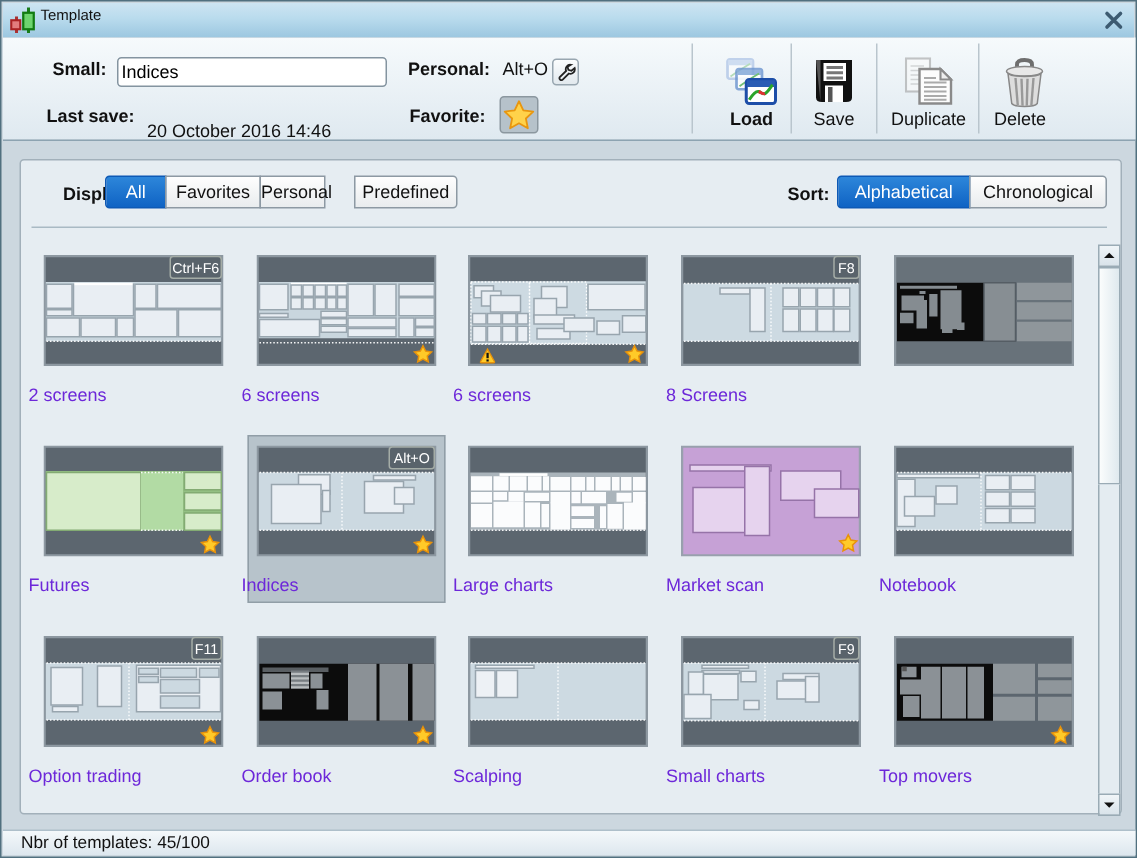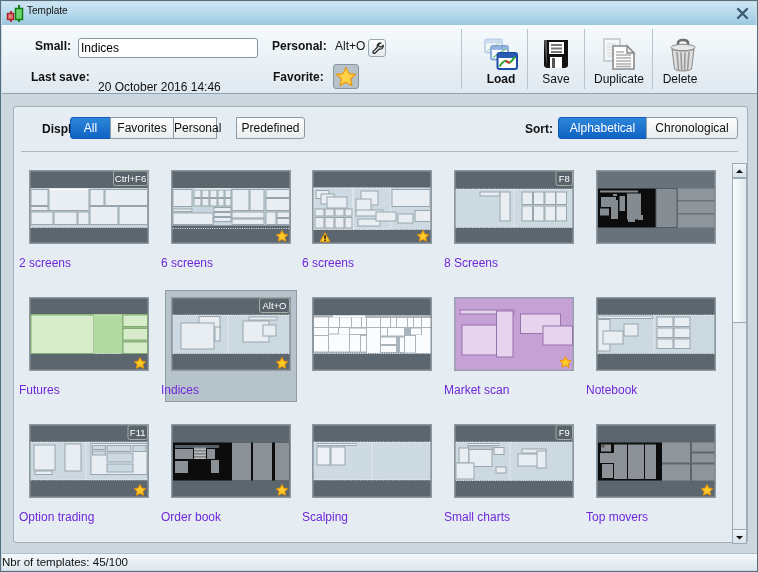--- a/index.html
+++ b/index.html
@@ -20,21 +20,21 @@
 #filtersep{position:absolute;left:20px;top:150px;width:717px;height:1px;background:#a9bac4;}
 .segbtn{position:absolute;top:116px;height:22px;box-sizing:border-box;border:1px solid #8d99a3;background:linear-gradient(#fefefe,#e9ecee);font-size:12px;color:#111;text-align:center;line-height:20px;}
 .segsel{background:linear-gradient(#2d86da,#0f63c4);color:#fff;border-color:#0d59b5;}
 .thumb{position:absolute;width:120px;height:74px;}
 .tlabel{position:absolute;width:140px;text-align:left;font-size:12px;color:#6d28d9;}
 #selbox{position:absolute;left:164px;top:289px;width:132px;height:112px;background:#b7c3cb;border:1px solid #919ea7;box-sizing:border-box;}
 #sbar{position:absolute;left:731px;top:162px;width:15px;height:380px;}
 .sbtn{position:absolute;left:0;width:15px;height:15px;background:linear-gradient(#f0f5f8,#d9e3ea);border:1px solid #9aabb5;box-sizing:border-box;}
 #sthumb{position:absolute;left:0;top:15px;width:15px;height:145px;background:linear-gradient(90deg,#fbfdfd,#dfe9ee);border:1px solid #9aabb5;box-sizing:border-box;}
 #strack{position:absolute;left:0;top:160px;width:15px;height:206px;background:#e4ecf1;border-left:1px solid #9aabb5;border-right:1px solid #9aabb5;box-sizing:border-box;}
-#statusbar{position:absolute;left:1px;bottom:1px;width:756px;height:17px;background:linear-gradient(#f4f8fa,#dde7ee);border-top:1px solid #aebfca;font-size:11.5px;color:#111;line-height:17px;padding-left:0;box-sizing:border-box;}
+#statusbar{position:absolute;left:1px;bottom:1px;width:756px;height:17px;background:linear-gradient(#f4f8fa,#dde7ee);border-top:1px solid #aebfca;font-size:11.5px;color:#111;line-height:17px;padding-left:12px;box-sizing:border-box;}
 </style>
 </head>
 <body>
 <div id="dlg">
   <div id="titlebar">
     <svg width="30" height="23" style="position:absolute;left:2px;top:0">
       <line x1="7" y1="9" x2="7" y2="20" stroke="#a33" stroke-width="2"></line>
       <rect x="3.5" y="11.5" width="6" height="6" fill="#e27d7d" stroke="#a22" stroke-width="1.4"></rect>
       <line x1="15" y1="3" x2="15" y2="20" stroke="#1a7d1a" stroke-width="2"></line>
       <rect x="11.5" y="6.5" width="7" height="11" fill="#6ed46e" stroke="#127b12" stroke-width="1.5"></rect>
@@ -366,20 +366,21 @@
         <rect x="49" y="39" width="5" height="15.5"></rect>
       <rect x="55" y="38" width="13" height="18"></rect>
         <rect x="69" y="40.5" width="15" height="6.5"></rect>
         <rect x="69" y="49" width="15" height="6"></rect>
         <rect x="88" y="40.5" width="4" height="14.5"></rect>
         <rect x="93" y="39" width="10" height="16.5"></rect>
         <rect x="104" y="38" width="14.5" height="18"></rect>
     </g>
     <line x1="2" y1="56.5" x2="118" y2="56.5" stroke="#fff" stroke-width="0.9" stroke-dasharray="1 1.3" opacity="0.95"></line>
   </svg>
+  <div class="tlabel" style="left:301px;top:382px;">Large charts</div>
   <svg class="thumb" style="left:453px;top:296px" viewBox="0 0 120 74">
     <rect width="120" height="74" fill="#98a0ad"></rect>
     <rect x="1.5" y="1.5" width="117" height="71" fill="#c6a1d6"></rect>
     <g fill="#e6d3ee" stroke="#9673a8">
       <rect x="6" y="13" width="54" height="4"></rect>
       <rect x="8" y="28" width="38" height="30"></rect>
       <rect x="42.5" y="14" width="16.5" height="46"></rect>
       <rect x="66.5" y="17" width="40" height="19.5"></rect>
       <rect x="89" y="29" width="29.5" height="19"></rect>
     </g>

